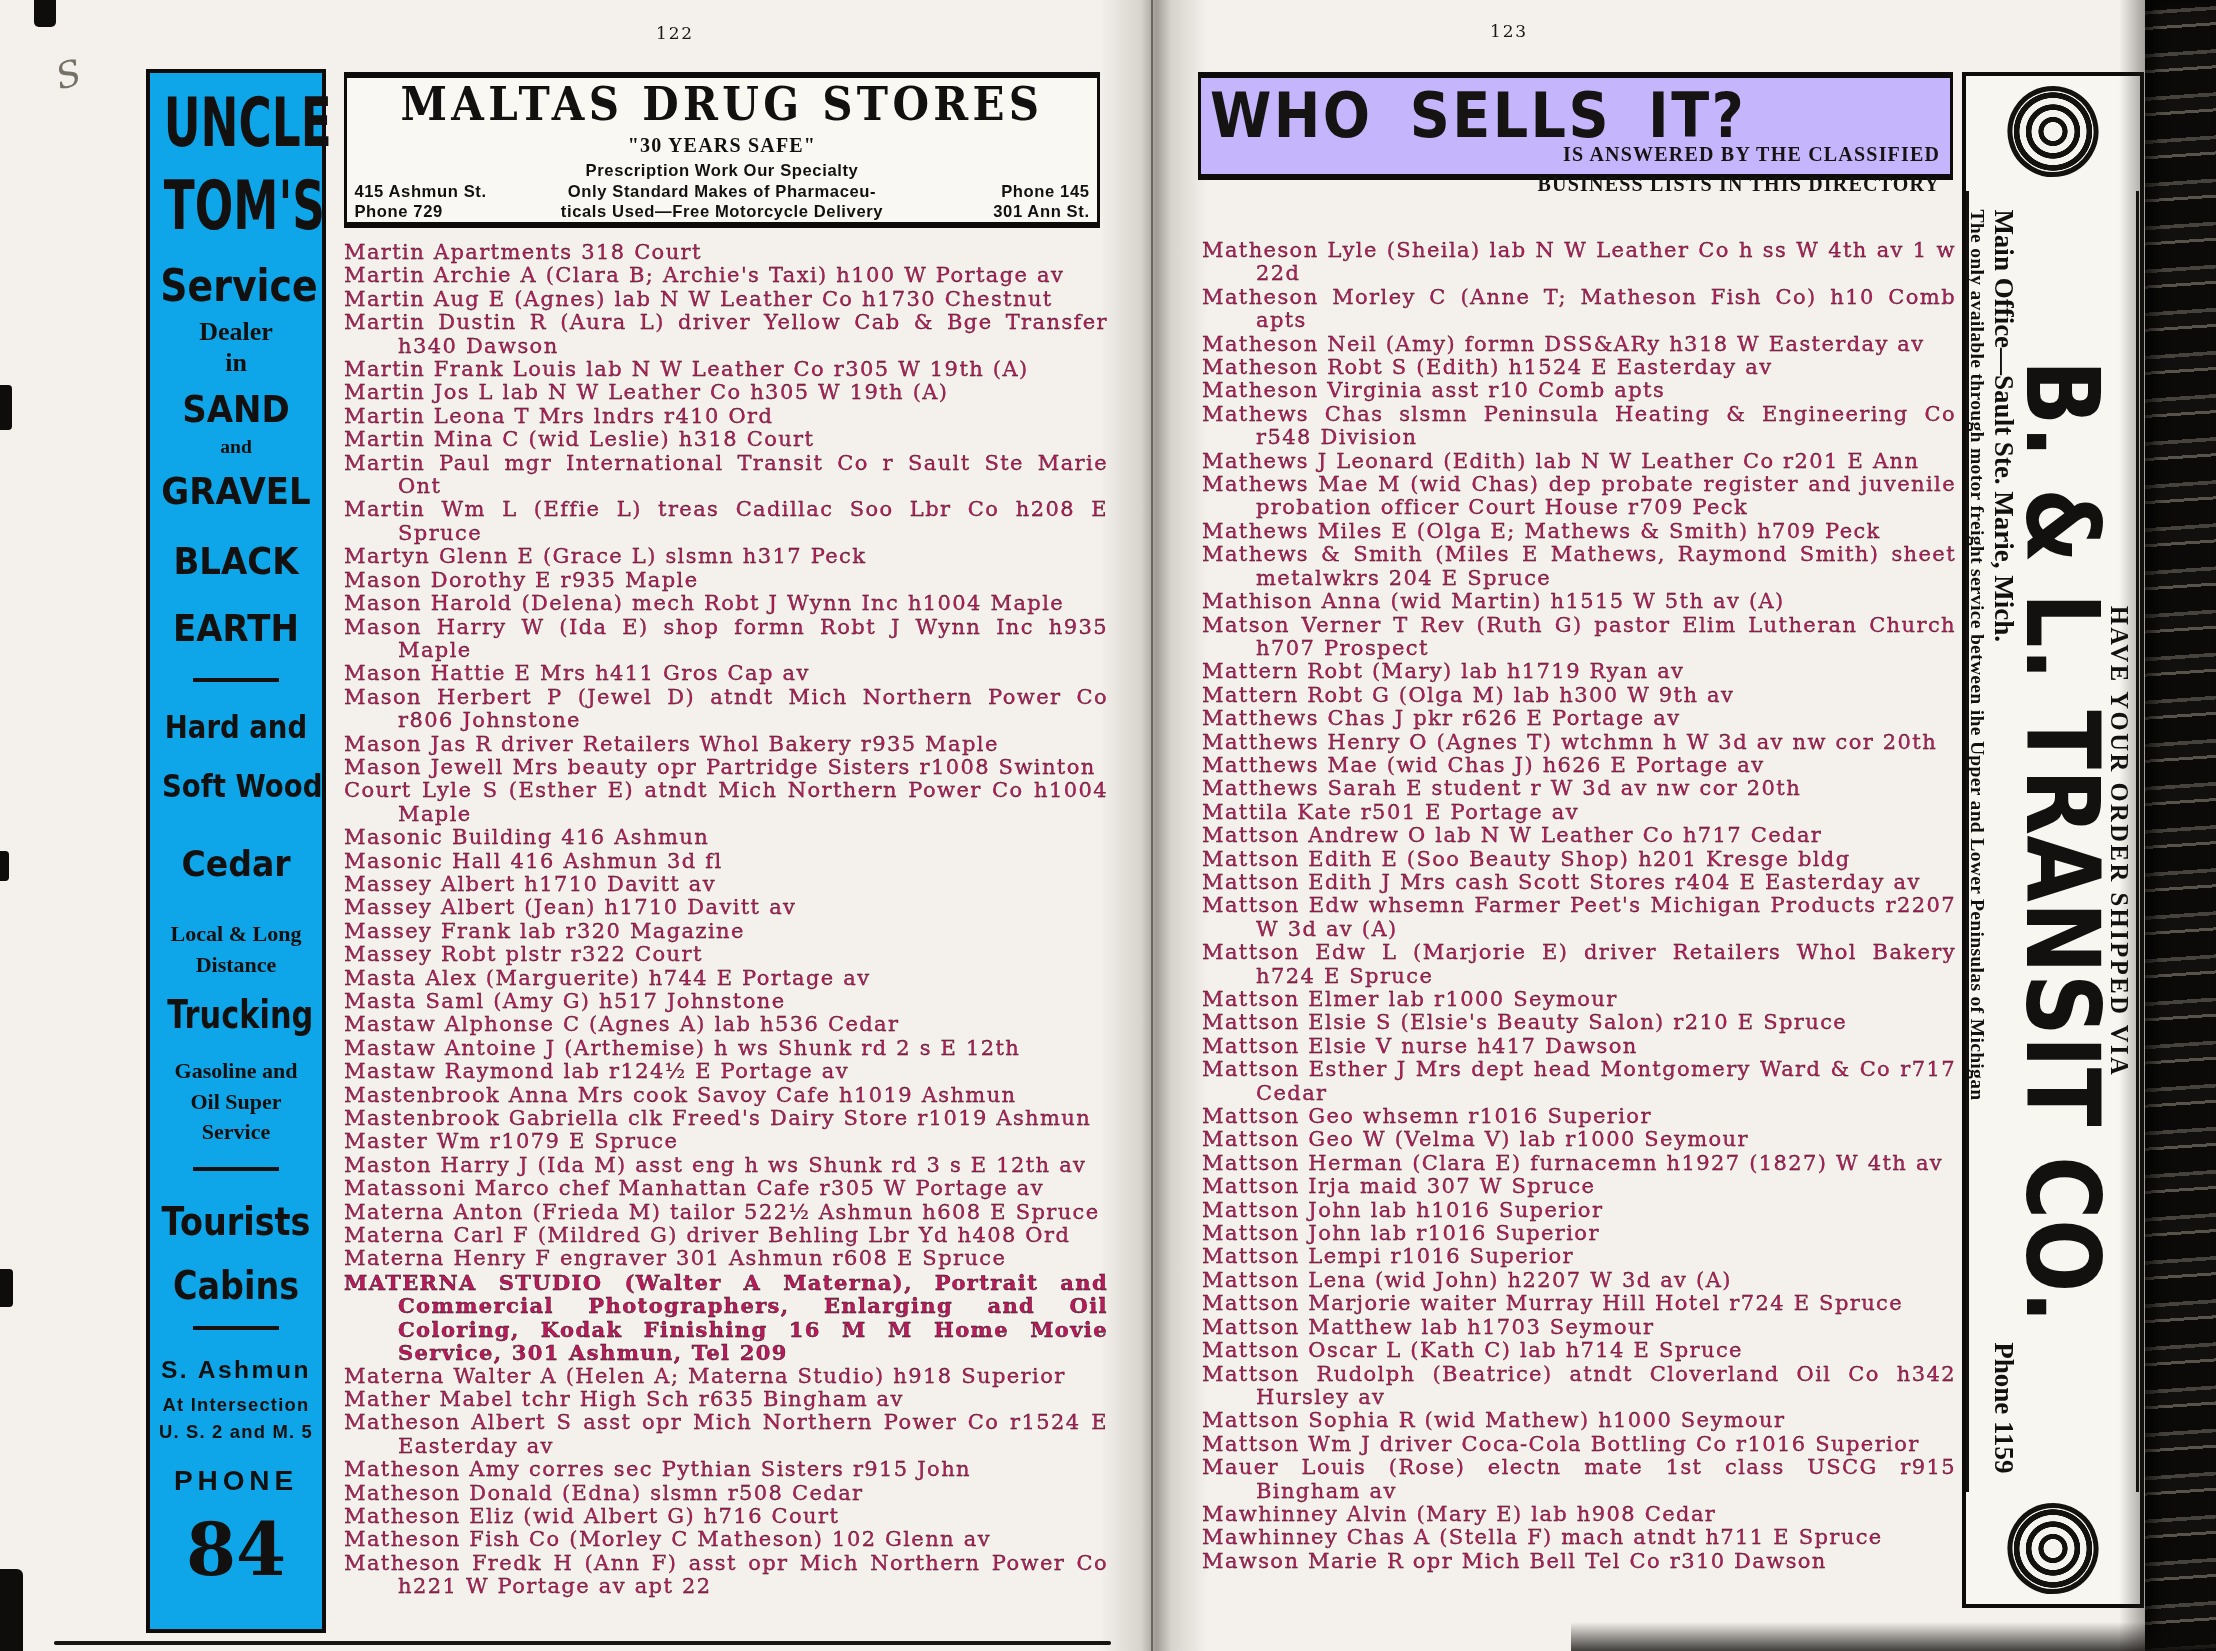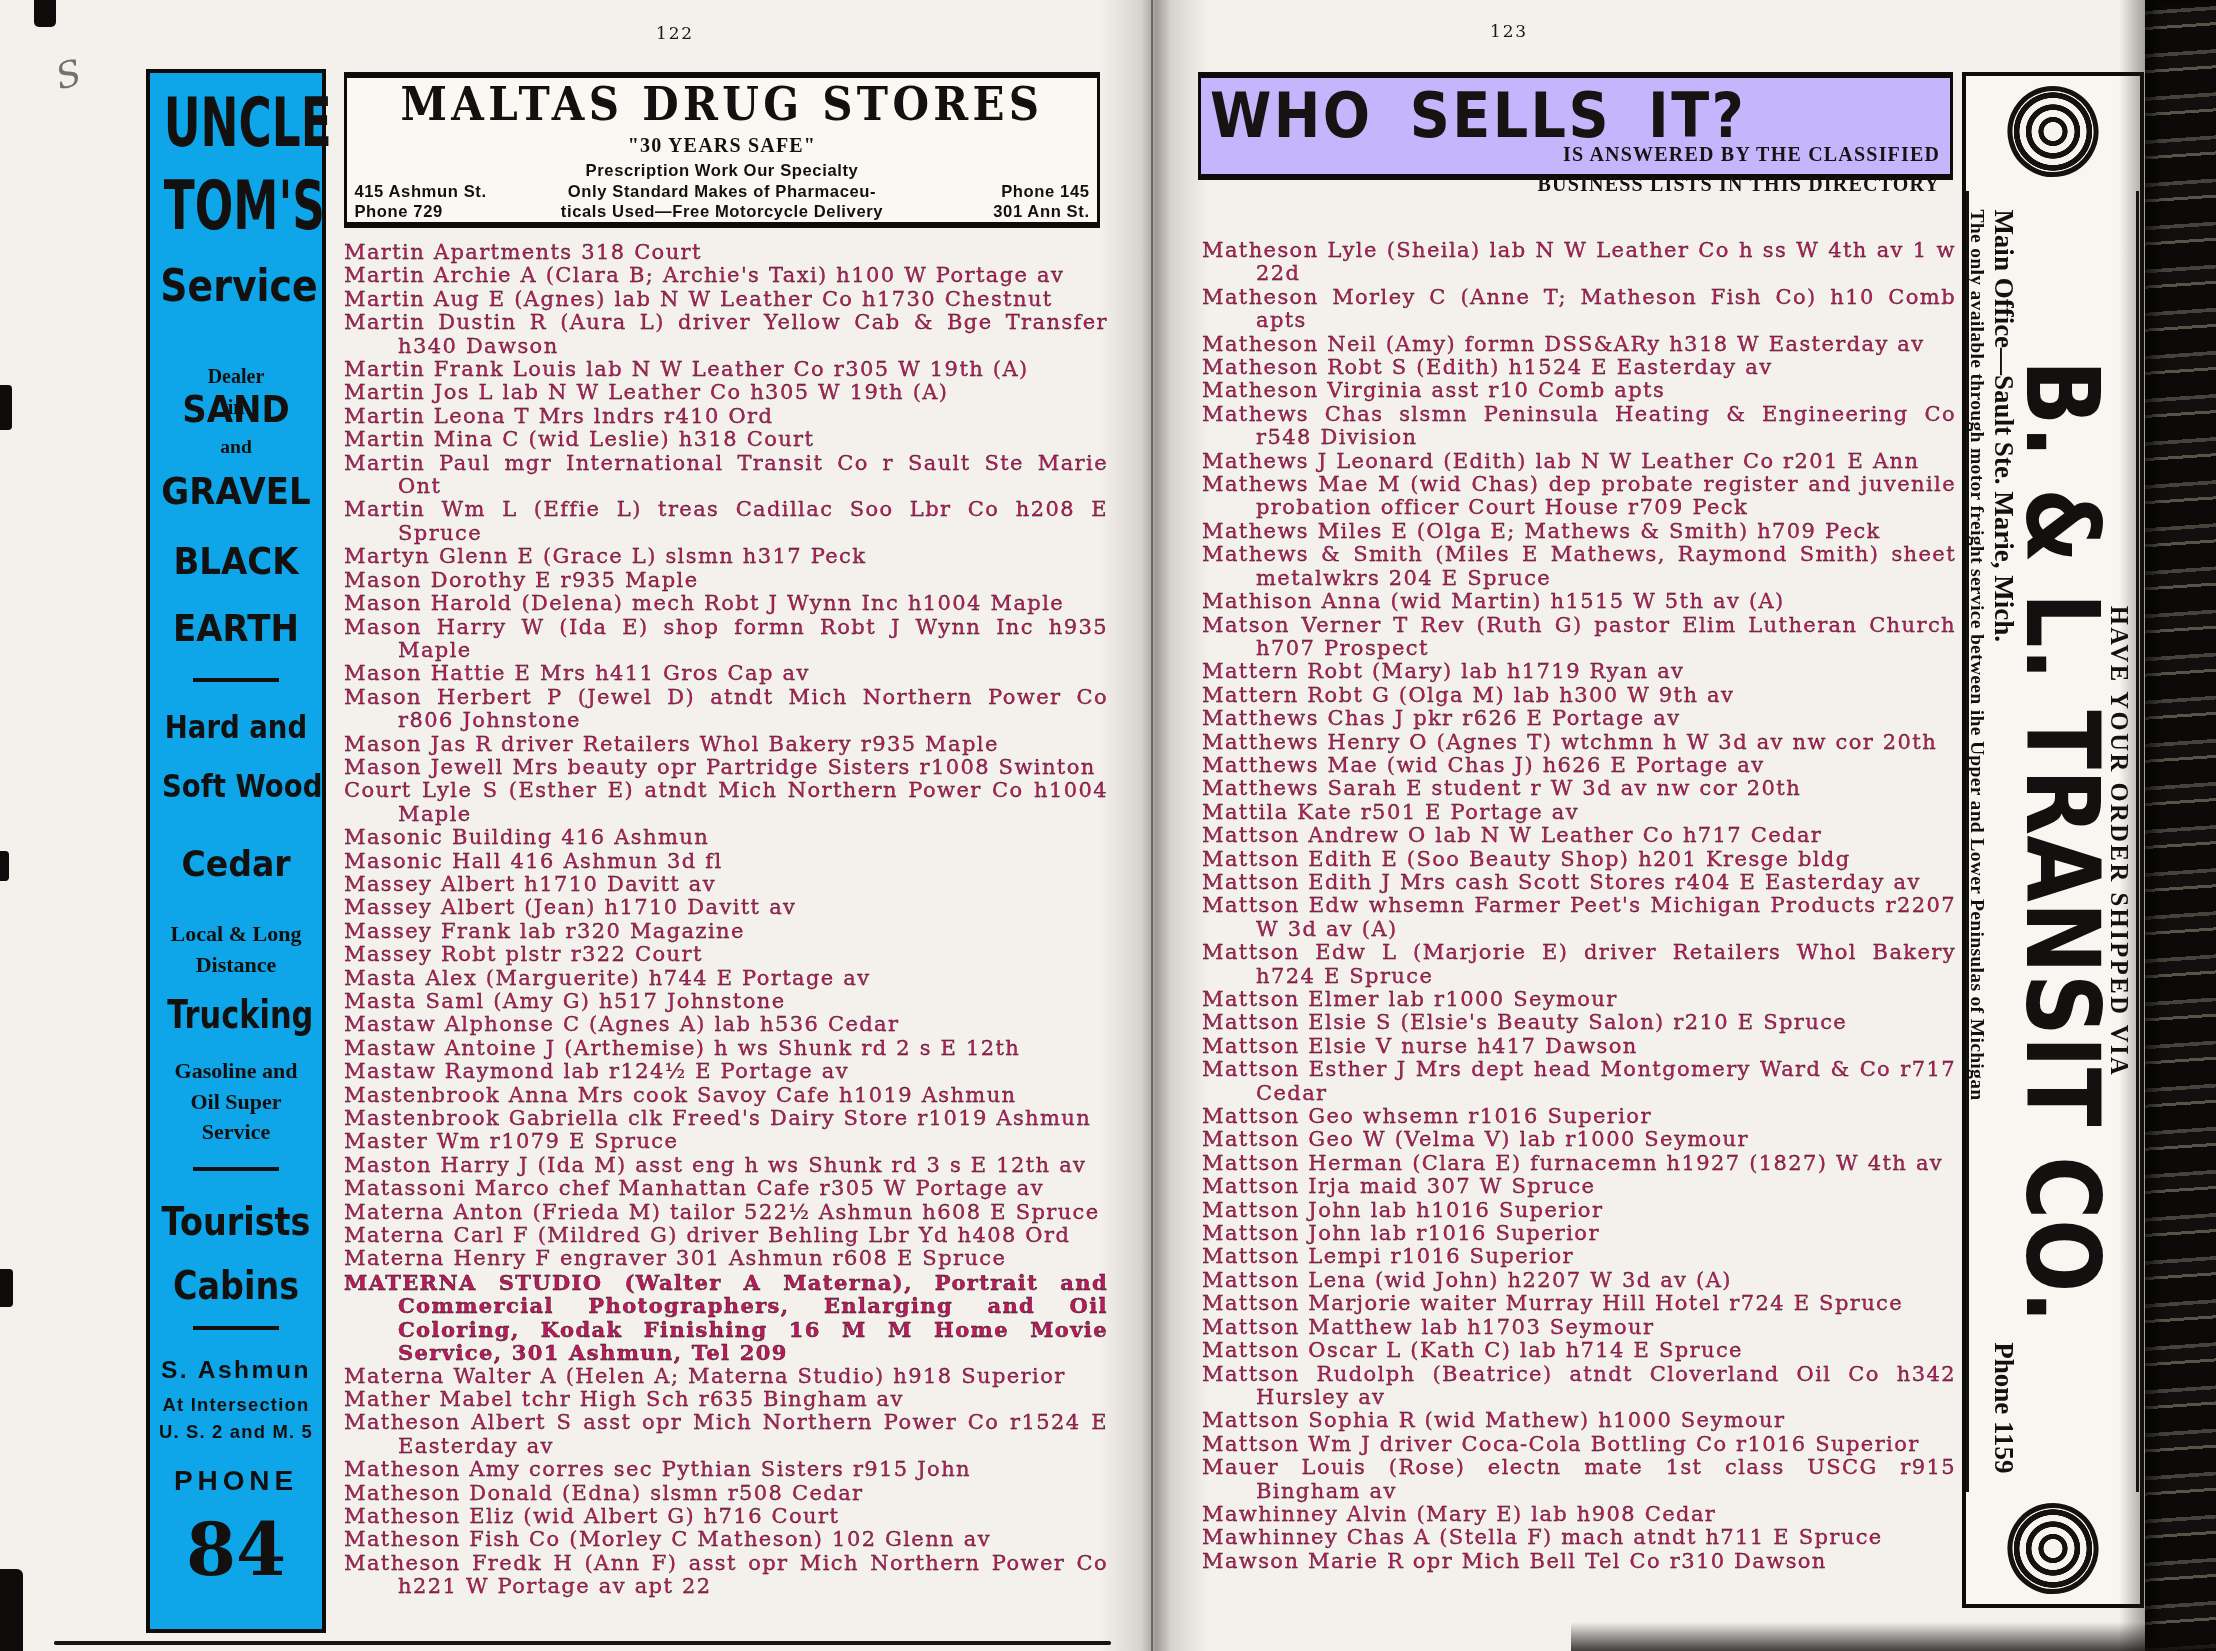--- a/index.html
+++ b/index.html
@@ -36,21 +36,21 @@
 
   
   .ad-uncle{position:absolute;left:146px;top:69px;width:180px;height:1564px;box-sizing:border-box;
     border:4.3px solid #0d0c0a;background:#0ea5e9;}
   .ad-uncle .ln{position:absolute;left:0;right:0;text-align:center;white-space:nowrap;color:#121110;}
   .poster{font-family:"DejaVu Sans",sans-serif;font-weight:bold;}
   .seriflb{font-family:"Liberation Serif",serif;font-weight:bold;}
   .sansb{font-family:"Liberation Sans",sans-serif;font-weight:bold;}
   .u-title{font-size:54px;transform:scale(.84,1.25);}
   .u-script{font-size:43px;transform:scale(.88,1.05);}
-  .u-small{font-size:20px;margin-top:48px;}
+  .u-small{font-size:26px;}
   .u-big{font-size:34px;transform:scaleY(1.08);}
   .u-and{font-size:19.6px;}
   .u-wood{font-size:32px;transform:scale(.86,1);}
   .u-cedar{font-size:36px;transform:scale(.92,1);}
   .u-mid{font-size:22px;}
   .u-truck{font-size:38px;transform:scale(.8,1.05);}
   .u-tour{font-size:38px;transform:scale(.88,1.05);}
   .u-ash{font-size:24.6px;letter-spacing:2.5px;}
   .u-int{font-size:18.4px;letter-spacing:1.2px;}
   .u-phone{font-size:28px;letter-spacing:4.9px;}

